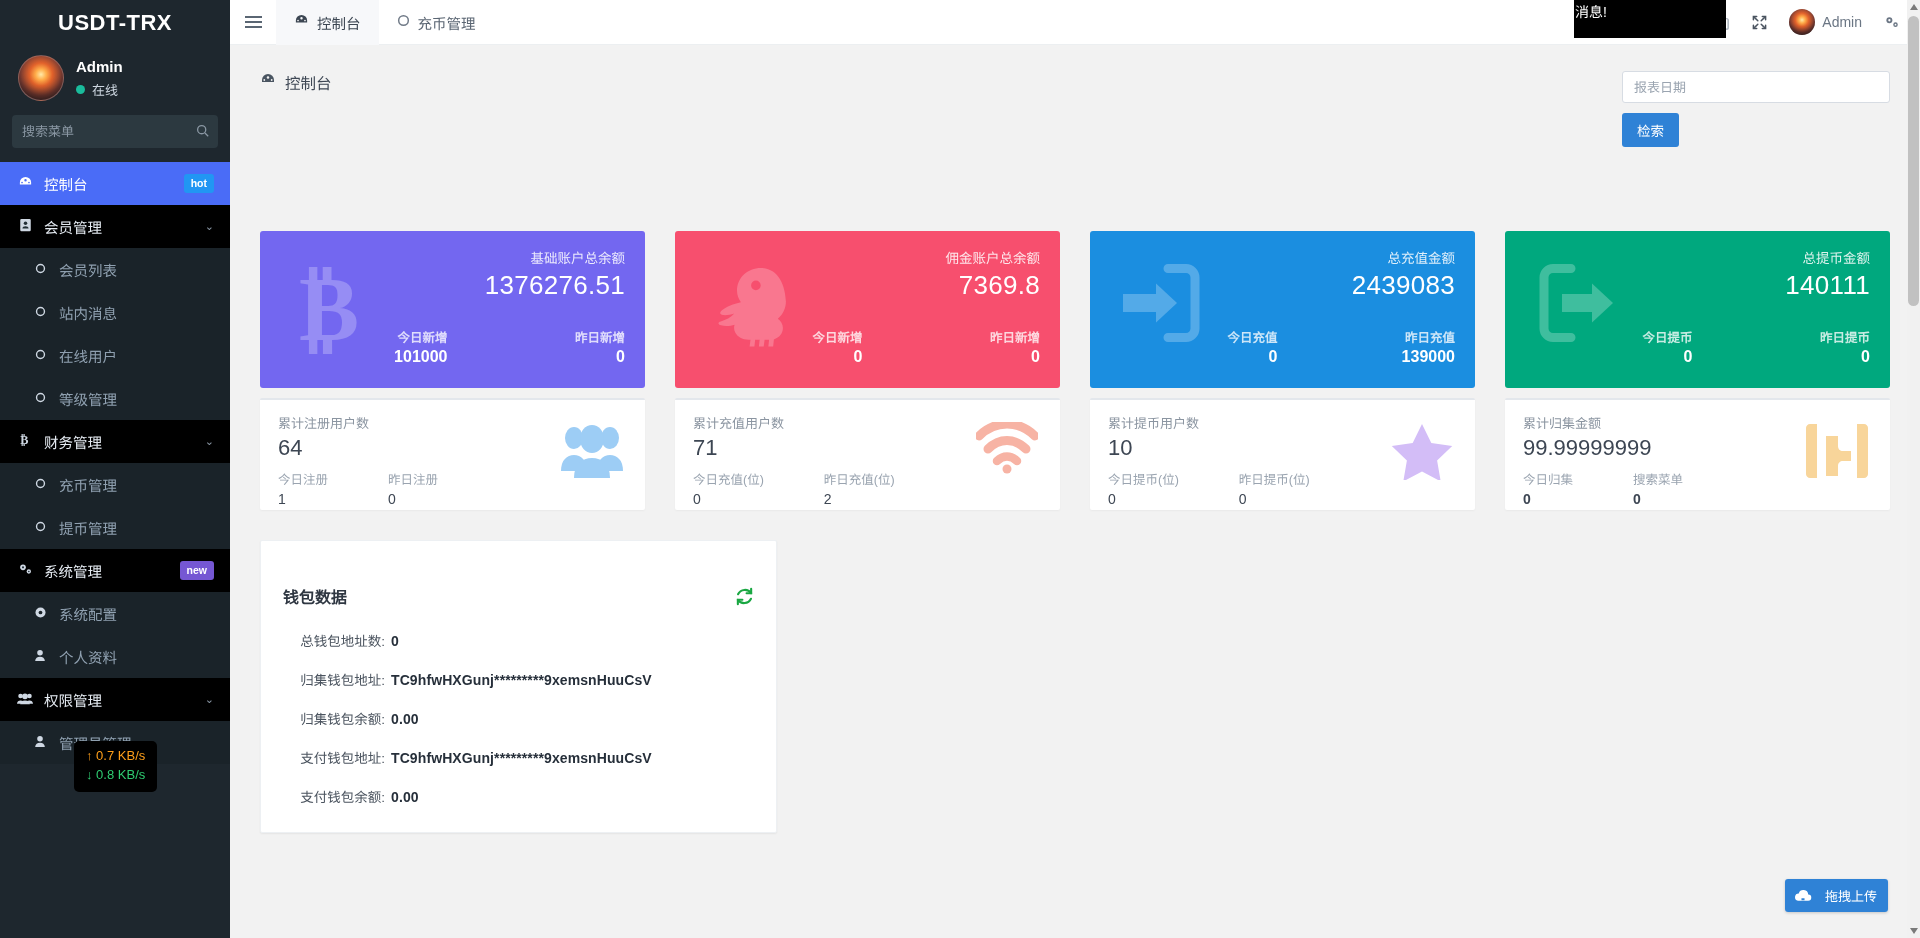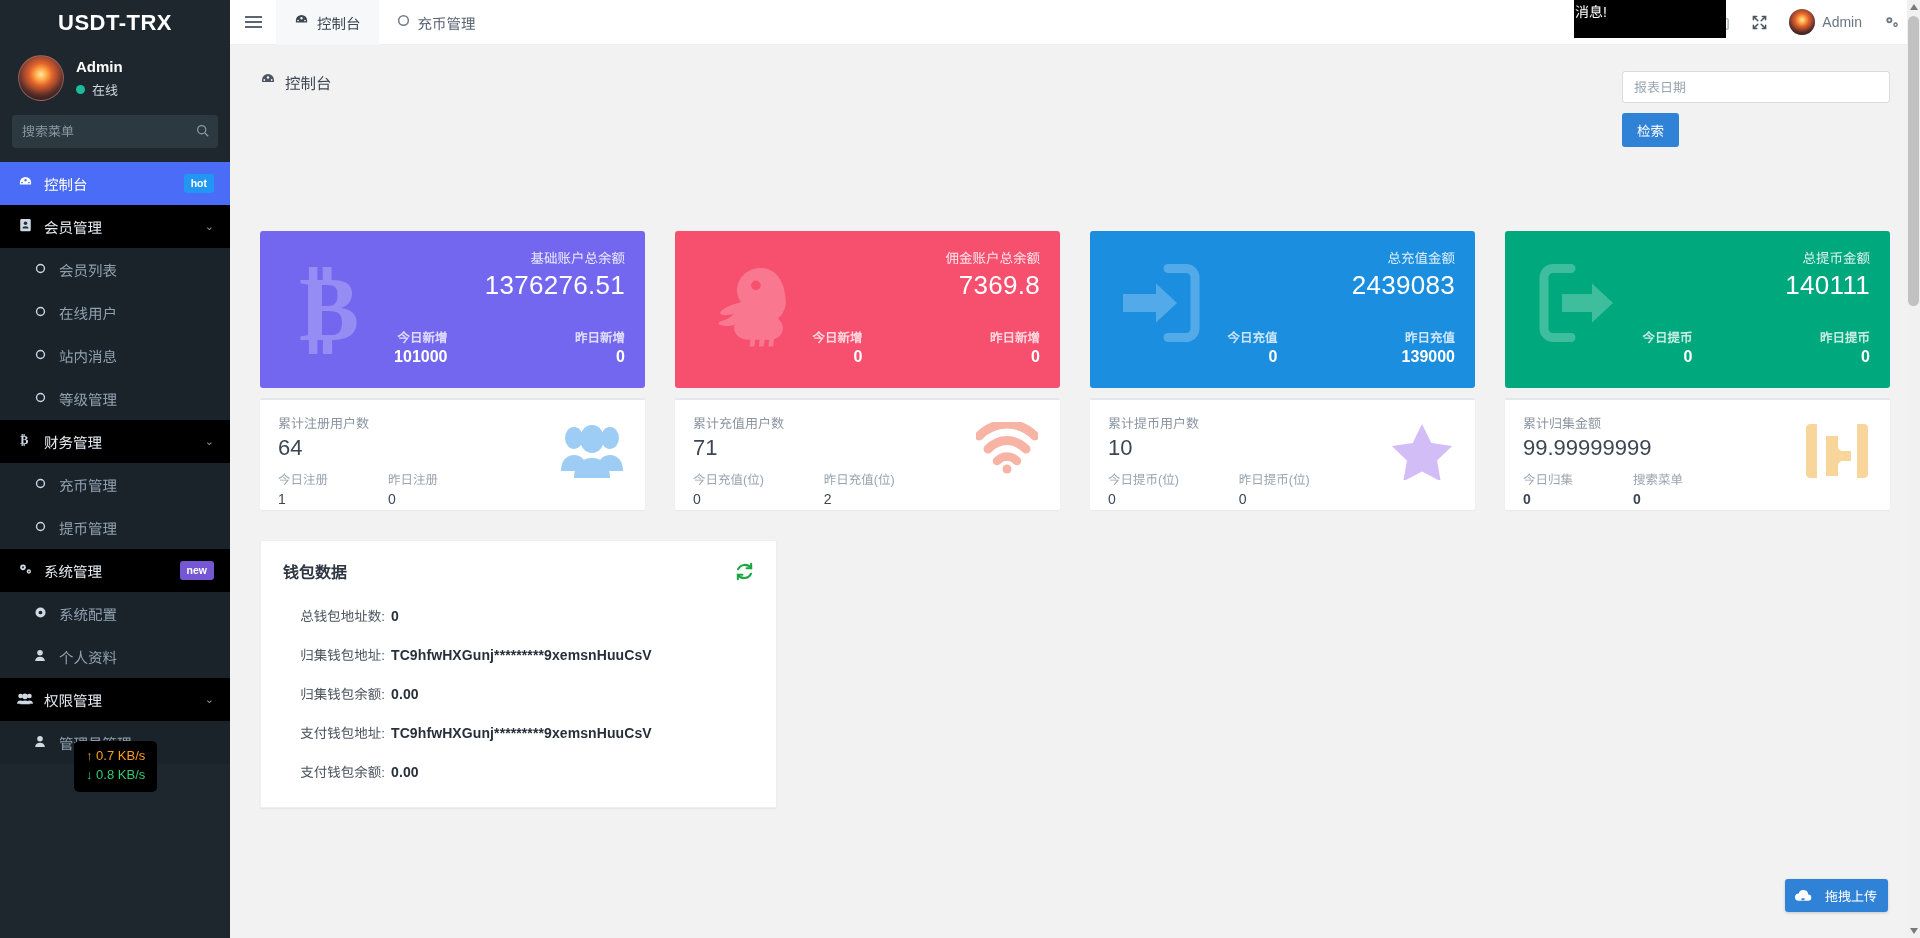--- a/index.html
+++ b/index.html
@@ -157,21 +157,21 @@
   .sm-sub-lab { font-size: 12.5px; color: #9aa4b0; }
   .sm-sub-val { font-size: 14px; color: #3d4653; margin-top: 3px; }
   .sm-sub-val.bold { font-weight: bold; }
   .sm-ico { position: absolute; right: 22px; top: 22px; width: 62px; height: 62px; }
 
   .wallet-panel {
     margin: 30px 30px 0 30px; width: 517px; background: #fff;
     border-radius: 2px; box-shadow: 0 1px 2px rgba(0,0,0,.06);
     border: 1px solid #edf0f3; padding: 18px 22px 26px 22px; position: relative;
   }
-  .wp-head { display: flex; align-items: center; }
+  .wp-head { display: flex; align-items: center; margin-top: 25px; }
   .wp-title { font-size: 16px; font-weight: bold; color: #2f3742; }
   .wp-refresh { margin-left: auto; cursor: pointer; line-height: 0; }
   .wp-rows { margin-top: 22px; }
   .wp-row { display: flex; align-items: baseline; margin-bottom: 19px; font-size: 13.5px; }
   .wp-lab { width: 108px; text-align: right; color: #4b545f; padding-right: 6px; }
   .wp-val { font-weight: bold; color: #262f3a; font-size: 14px; letter-spacing: .1px; }
 
   .upload-fab {
     position: absolute; right: 32px; bottom: 26px; display: flex; align-items: stretch;
     border-radius: 3px; overflow: hidden; box-shadow: 0 1px 3px rgba(0,0,0,.18);
@@ -252,29 +252,29 @@
             </svg>
         </span>
         <span class="m-lab">会员列表</span>
       </li>
       <li class="menu-item child">
         <span class="m-ico">
           <svg width="11" height="11" viewBox="0 0 12 12" fill="none" stroke="currentColor" stroke-width="1.5">
               <circle cx="6" cy="6" r="4.3"></circle>
             </svg>
         </span>
-        <span class="m-lab">在线用户</span>
+        <span class="m-lab">站内消息</span>
       </li>
       <li class="menu-item child">
         <span class="m-ico">
           <svg width="11" height="11" viewBox="0 0 12 12" fill="none" stroke="currentColor" stroke-width="1.5">
               <circle cx="6" cy="6" r="4.3"></circle>
             </svg>
         </span>
-        <span class="m-lab">站内消息</span>
+        <span class="m-lab">在线用户</span>
       </li>
       <li class="menu-item child">
         <span class="m-ico">
           <svg width="11" height="11" viewBox="0 0 12 12" fill="none" stroke="currentColor" stroke-width="1.5">
               <circle cx="6" cy="6" r="4.3"></circle>
             </svg>
         </span>
         <span class="m-lab">等级管理</span>
       </li>
 

